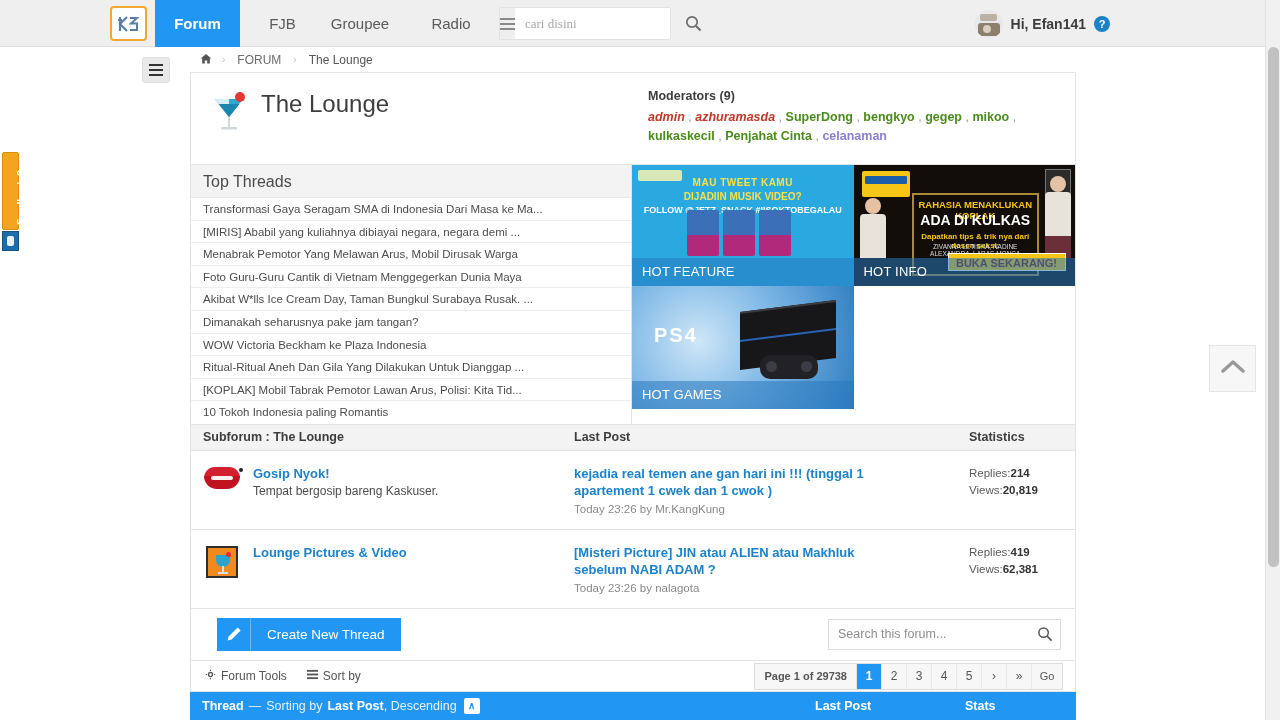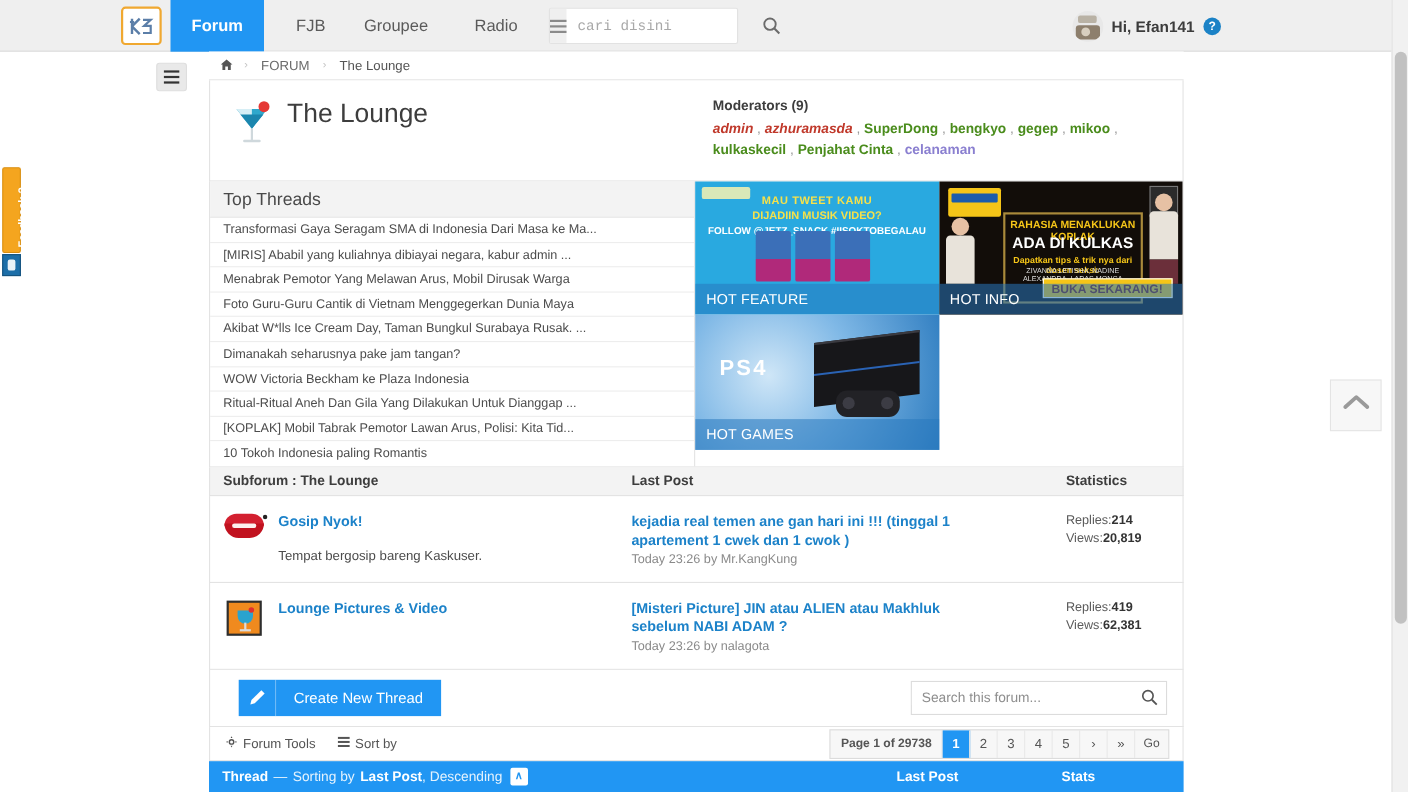--- a/index.html
+++ b/index.html
@@ -57,21 +57,21 @@
   #search-menu-btn {
     width: 32px; height: 31px; background: #efefef;
     display: flex; align-items: center; justify-content: center; cursor: pointer;
   }
   .hamburger-lines { width: 15px; }
   .hamburger-lines span {
     display: block; height: 2px; background: #8a8a8a; margin: 3px 0;
   }
   #search-input {
     flex: 1; border: 0; outline: none; font-size: 13px; color: #15803d;
-    padding-left: 10px; font-family: Liberation Mono, monospace;
+    padding-left: 10px; font-family: Liberation Serif, serif;
     background: transparent;
   }
   #search-input::placeholder { color: #a8a8a8; }
   #search-btn {
     width: 34px; height: 31px; display: flex; align-items: center;
     justify-content: center; cursor: pointer;
   }
 
   #user-area {
     position: absolute; right: 155px; top: 9px; height: 30px;
@@ -251,21 +251,21 @@
     padding: 14px 0 14px 0; min-height: 70px;
   }
   .sub-row .icon-cell { width: 62px; flex: 0 0 62px; display: flex; justify-content: center; padding-top: 2px;}
   .sub-row .name-cell { width: 321px; flex: 0 0 321px; }
   .sub-row .post-cell { width: 395px; flex: 0 0 395px; }
   .sub-row .stat-cell { flex: 1; padding-right: 14px; }
   .sub-name {
     font-size: 13px; font-weight: bold; color: #1c82c9; cursor: pointer;
     line-height: 18px;
   }
-  .sub-desc { font-size: 12px; color: #4c4c4c; line-height: 17px; margin-top: 14px; padding-right: 24px;}
+  .sub-desc { font-size: 12px; color: #4c4c4c; line-height: 17px; margin-top: 0; padding-right: 24px;}
   .post-title {
     font-size: 13px; font-weight: bold; color: #1c82c9; line-height: 17px;
     cursor: pointer; max-width: 290px;
   }
   .post-meta { font-size: 11.5px; color: #8a8a8a; margin-top: 4px; }
   .stat-line { font-size: 11.5px; color: #5a5a5a; line-height: 17px; }
   .stat-line b { color: #333; }
 
   
   .lips { position: relative; width: 36px; height: 22px; }
@@ -447,21 +447,21 @@
       <div id="mod-title">Moderators (9)</div>
       <div id="mod-list"><span class="mod admin">admin</span><span class="comma"> , </span><span class="mod admin">azhuramasda</span><span class="comma"> , </span><span class="mod green">SuperDong</span><span class="comma"> , </span><span class="mod green">bengkyo</span><span class="comma"> , </span><span class="mod green">gegep</span><span class="comma"> , </span><span class="mod green">mikoo</span><span class="comma"> , </span><span class="mod green">kulkaskecil</span><span class="comma"> , </span><span class="mod green">Penjahat Cinta</span><span class="comma"> , </span><span class="mod purple">celanaman</span></div>
     </div>
   </div>
 
   <div id="midsection">
     <div id="top-threads">
       <div id="tt-head">Top Threads</div>
       <div id="tt-list">
           <div class="tt-item">Transformasi Gaya Seragam SMA di Indonesia Dari Masa ke Ma...</div>
-          <div class="tt-item">[MIRIS] Ababil yang kuliahnya dibiayai negara, kabur admin ...</div>
+          <div class="tt-item">[MIRIS] Ababil yang kuliahnya dibiayai negara, negara demi ...</div>
           <div class="tt-item">Menabrak Pemotor Yang Melawan Arus, Mobil Dirusak Warga</div>
           <div class="tt-item">Foto Guru-Guru Cantik di Vietnam Menggegerkan Dunia Maya</div>
           <div class="tt-item">Akibat W*lls Ice Cream Day, Taman Bungkul Surabaya Rusak. ...</div>
           <div class="tt-item">Dimanakah seharusnya pake jam tangan?</div>
           <div class="tt-item">WOW Victoria Beckham ke Plaza Indonesia</div>
           <div class="tt-item">Ritual-Ritual Aneh Dan Gila Yang Dilakukan Untuk Dianggap ...</div>
           <div class="tt-item">[KOPLAK] Mobil Tabrak Pemotor Lawan Arus, Polisi: Kita Tid...</div>
           <div class="tt-item">10 Tokoh Indonesia paling Romantis</div>
         </div>
     </div>

